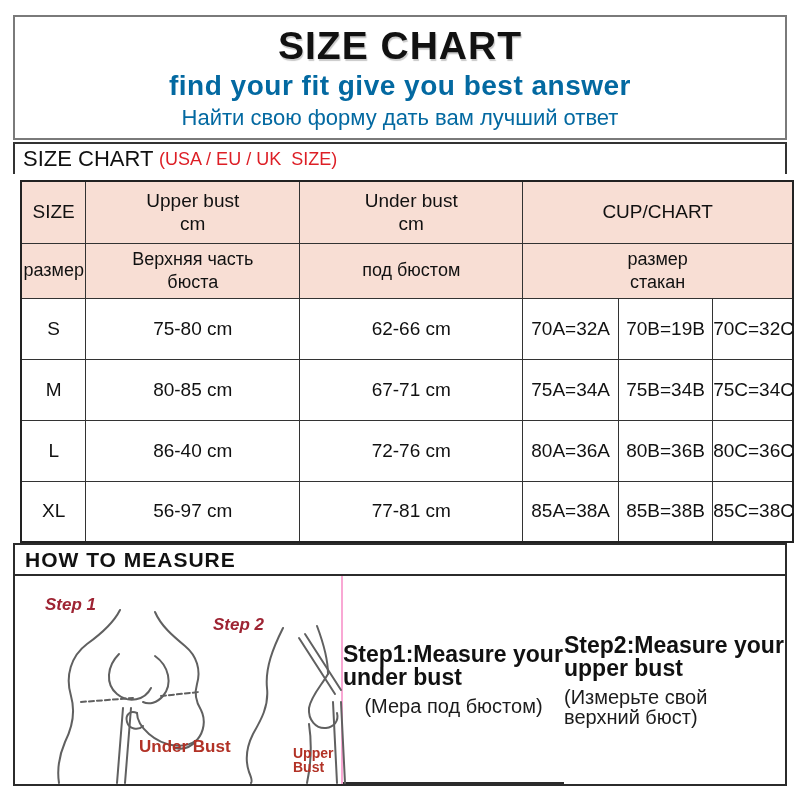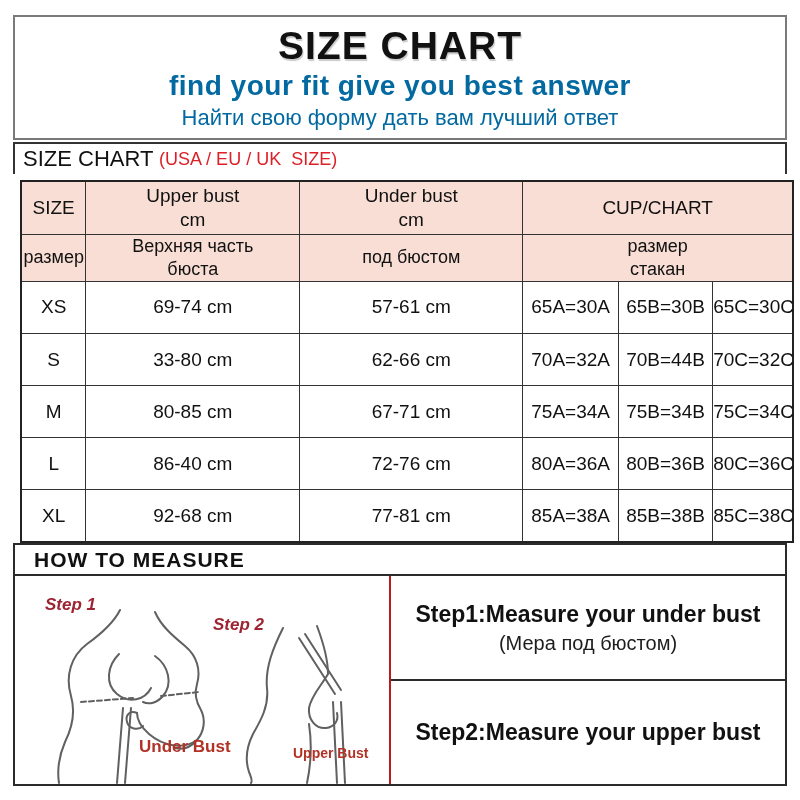--- a/index.html
+++ b/index.html
@@ -46,27 +46,27 @@
   tr.drow{height:52px;}
   tr.hrow1 td, tr.hrow2 td{background:#f8ded4;}
   tr.hrow2 td{font-size:18px;}
   
   .measure-box{
     position:absolute;left:13px;top:543px;width:774px;height:243px;
     border:2px solid #2b2b2b;box-sizing:border-box;background:#fff;
   }
   .measure-heading{
     height:29px;border-bottom:2px solid #2b2b2b;display:flex;align-items:center;
-    padding-left:19px;font-size:21px;font-weight:bold;letter-spacing:1px;color:#111;
+    padding-left:10px;font-size:21px;font-weight:bold;letter-spacing:1px;color:#111;
   }
   .measure-content{display:flex;height:208px;}
   .illustration-panel{
-    width:376px;border-right:2px solid #b91c1c;position:relative;box-sizing:border-box;
-  }
-  .steps-panel{flex:1;display:flex;flex-direction:column;}
+    width:328px;border-right:2px solid #f9a8d4;position:relative;box-sizing:border-box;
+  }
+  .steps-panel{flex:1;display:flex;flex-direction:row;}
   .step-block{
     flex:1;display:flex;flex-direction:column;align-items:center;justify-content:center;gap:7px;
   }
   .step-block.first{border-bottom:2px solid #2b2b2b;}
   .step-title{font-size:23px;font-weight:bold;color:#111;line-height:1;}
   .step-sub{font-size:20px;color:#1c1c1c;line-height:1;}
   
   .ill-label{position:absolute;line-height:1;}
   .step1-label,.step2-label{font-style:italic;font-weight:bold;font-size:17px;color:#9e2433;}
   .step1-label{left:30px;top:20px;}
@@ -121,54 +121,46 @@
             <div>бюста</div>
           </td>
           <td>под бюстом</td>
           <td colspan="3">
             <div>размер</div>
             <div>стакан</div>
           </td>
         </tr>
 
         <tr class="drow">
-          <td>XS</td>
-          <td>69-74 cm</td>
-          <td>57-61 cm</td>
-          <td>65A=30A</td>
-          <td>65B=30B</td>
-          <td>65C=30C</td>
-        </tr>
-        <tr class="drow">
           <td>S</td>
-          <td>33-80 cm</td>
+          <td>75-80 cm</td>
           <td>62-66 cm</td>
           <td>70A=32A</td>
-          <td>70B=44B</td>
+          <td>70B=19B</td>
           <td>70C=32C</td>
         </tr>
         <tr class="drow">
           <td>M</td>
           <td>80-85 cm</td>
           <td>67-71 cm</td>
           <td>75A=34A</td>
           <td>75B=34B</td>
           <td>75C=34C</td>
         </tr>
         <tr class="drow">
           <td>L</td>
           <td>86-40 cm</td>
           <td>72-76 cm</td>
           <td>80A=36A</td>
           <td>80B=36B</td>
           <td>80C=36C</td>
         </tr>
         <tr class="drow">
           <td>XL</td>
-          <td>92-68 cm</td>
+          <td>56-97 cm</td>
           <td>77-81 cm</td>
           <td>85A=38A</td>
           <td>85B=38B</td>
           <td>85C=38C</td>
         </tr>
       </tbody>
     </table>
   </div>
 
   <div class="measure-box">
@@ -204,19 +196,20 @@
         <span class="ill-label upperbust-label">Upper Bust</span>
       </div>
 
       <div class="steps-panel">
         <div class="step-block first">
           <div class="step-title">Step1:Measure your under bust</div>
           <div class="step-sub">(Мера под бюстом)</div>
         </div>
         <div class="step-block">
           <div class="step-title">Step2:Measure your upper bust</div>
+          <div class="step-sub">(Измерьте свой верхний бюст)</div>
         </div>
       </div>
 
     </div>
   </div>
 
 </div>
 
 </body></html>

